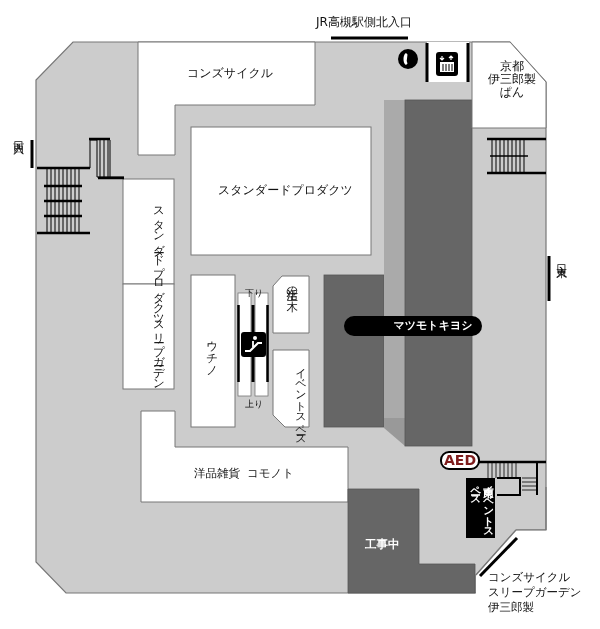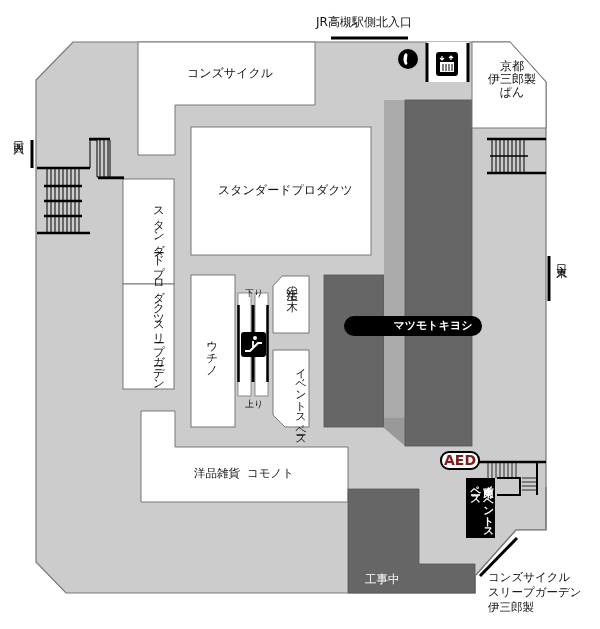--- a/index.html
+++ b/index.html
@@ -2,21 +2,21 @@
 <html><head>
 <meta charset="utf-8">
 <style>
   html, body { margin:0; padding:0; background:#ffffff; }
   body { width:600px; height:629px; position:relative; overflow:hidden;
          font-family: "DejaVu Sans", "Liberation Sans", sans-serif; color:#111; }
   svg { position:absolute; left:0; top:0; }
   .lbl { position:absolute; font-size:12px; line-height:1.15; color:#111; white-space:nowrap; }
   .vert { writing-mode: vertical-rl; text-orientation: upright; letter-spacing:-1px; }
   .center { text-align:center; }
-  .bold { font-weight:normal;margin-top:35px; }
+  .bold { font-weight:bold; }
   .pill { position:absolute; background:#000; color:#fff; font-weight:bold; font-size:11px;
           border-radius:10px; text-align:center; line-height:20px; height:20px;padding-left:40px; }
   .aed { position:absolute; background:#fff; color:#7f1d1d; font-weight:bold; font-size:14px;
          border:2px solid #000; border-radius:9px; text-align:center; line-height:15px; height:15px; }
   .blackbox { position:absolute; background:#000; color:#fff; font-weight:bold; font-size:11px; }
   .small { font-size:9px; }
   .clickable { cursor:pointer; }
 </style>
 </head>
 <body>

